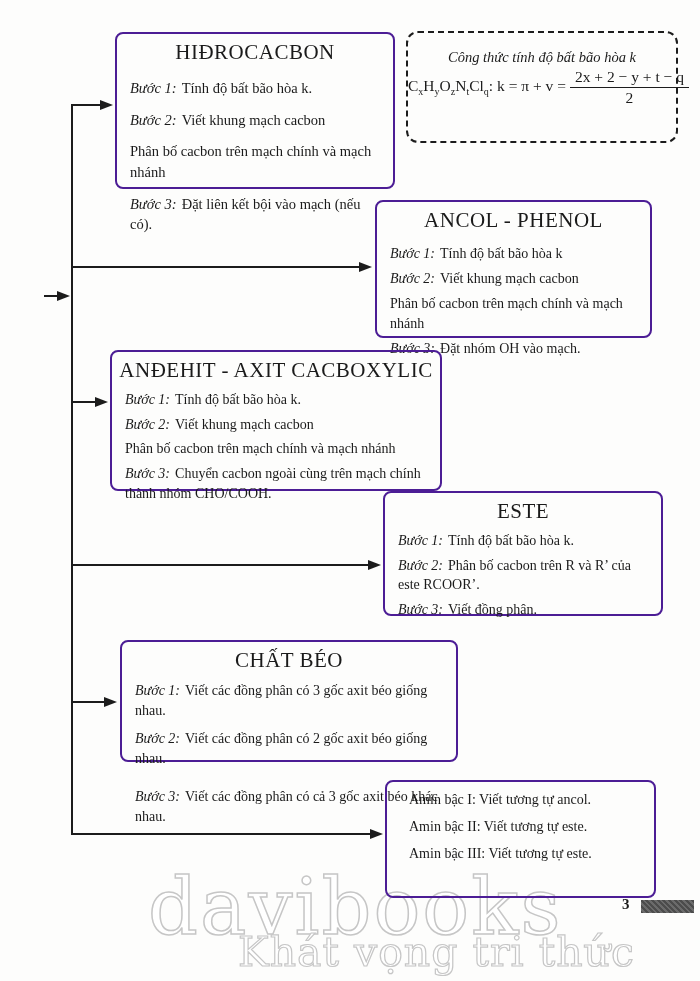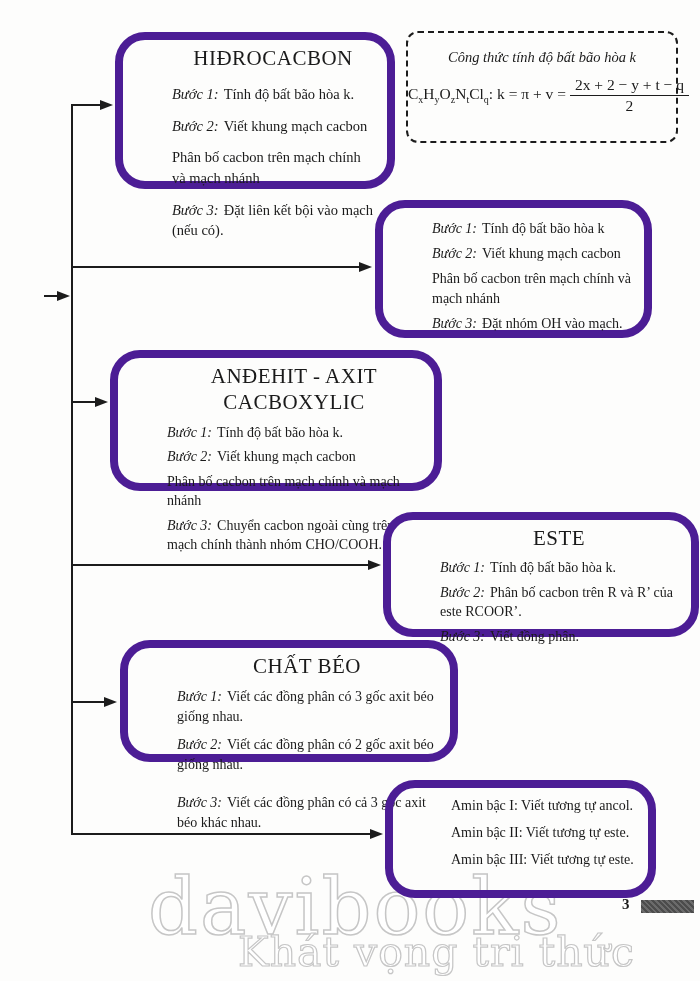--- a/index.html
+++ b/index.html
@@ -19,26 +19,25 @@
   .arrowhead{
     position:absolute;width:0;height:0;
     border-top:5px solid transparent;
     border-bottom:5px solid transparent;
     border-left:13px solid #1c1c1c;
   }
 
   
   .box{
     position:absolute;
-    border:8px solid #4c1d95;
-    border-radius:30px;
+    border:2px solid #4c1d95;
+    border-radius:8px;
     background:transparent;
     box-sizing:border-box;
     z-index:2;
-    padding-left:36px;
   }
   .box-title{
     text-align:center;
     font-size:21px;
     letter-spacing:.5px;
     padding-top:5px;
     line-height:1.25;
   }
   .content{padding:2px 10px 4px 13px;font-size:14.5px;}
   .box-line{margin-top:9px;line-height:1.42;}
@@ -56,21 +55,21 @@
     box-sizing:border-box;
     text-align:center;
     z-index:2;
   }
   .formula-title{
     font-style:italic;
     font-size:14.5px;
     margin-top:16px;
   }
   .formula-row{
-    margin-top:10px;
+    margin-top:2px;
     font-size:15.5px;
     white-space:nowrap;
   }
   .formula-row sub{font-size:10px;}
   .frac{
     display:inline-block;
     vertical-align:middle;
     text-align:center;
     margin-left:4px;
   }
@@ -143,39 +142,40 @@
   </div>
 
   <div class="formula-box" style="left:406px;top:31px;width:272px;height:112px;">
     <div class="formula-title">Công thức tính độ bất bão hòa k</div>
     <div class="formula-row">
       <span><span>C</span><sub>x</sub><span>H</span><sub>y</sub><span>O</span><sub>z</sub><span>N</span><sub>t</sub><span>Cl</span><sub>q</sub></span><span>: k = π + v =</span><span class="frac"><span class="num">2x + 2 − y + t − q</span><span class="den">2</span></span>
     </div>
   </div>
 
   <div class="box" style="left:375px;top:200px;width:277px;height:138px;">
+    <div class="box-title">ANCOL - PHENOL</div>
     <div class="content tight" style="font-size:14px;">
       <div class="box-line" style=""><span class="lbl">Bước 1:</span><span class="txt">Tính độ bất bão hòa k</span></div>
       <div class="box-line" style="margin-top:5px;"><span class="lbl">Bước 2:</span><span class="txt">Viết khung mạch cacbon</span></div>
       <div class="box-line" style="margin-top:5px;"><span class="txt">Phân bố cacbon trên mạch chính và mạch nhánh</span></div>
       <div class="box-line" style="margin-top:5px;"><span class="lbl">Bước 3:</span><span class="txt">Đặt nhóm OH vào mạch.</span></div>
     </div>
   </div>
 
   <div class="box tight" style="left:110px;top:350px;width:332px;height:141px;">
     <div class="box-title">ANĐEHIT - AXIT CACBOXYLIC</div>
     <div class="content">
       <div class="box-line"><span class="lbl">Bước 1:</span><span class="txt">Tính độ bất bão hòa k.</span></div>
       <div class="box-line"><span class="lbl">Bước 2:</span><span class="txt">Viết khung mạch cacbon</span></div>
       <div class="box-line"><span class="txt">Phân bố cacbon trên mạch chính và mạch nhánh</span></div>
       <div class="box-line"><span class="lbl">Bước 3:</span><span class="txt">Chuyển cacbon ngoài cùng trên mạch chính thành nhóm CHO/COOH.</span></div>
     </div>
   </div>
 
-  <div class="box tight" style="left:383px;top:512px;width:316px;height:125px;">
+  <div class="box tight" style="left:383px;top:491px;width:280px;height:125px;">
     <div class="box-title">ESTE</div>
     <div class="content">
       <div class="box-line"><span class="lbl">Bước 1:</span><span class="txt">Tính độ bất bão hòa k.</span></div>
       <div class="box-line"><span class="lbl">Bước 2:</span><span class="txt">Phân bố cacbon trên R và R’ của este RCOOR’.</span></div>
       <div class="box-line"><span class="lbl">Bước 3:</span><span class="txt">Viết đồng phân.</span></div>
     </div>
   </div>
 
   <div class="box" style="left:120px;top:640px;width:338px;height:122px;">
     <div class="box-title">CHẤT BÉO</div>

